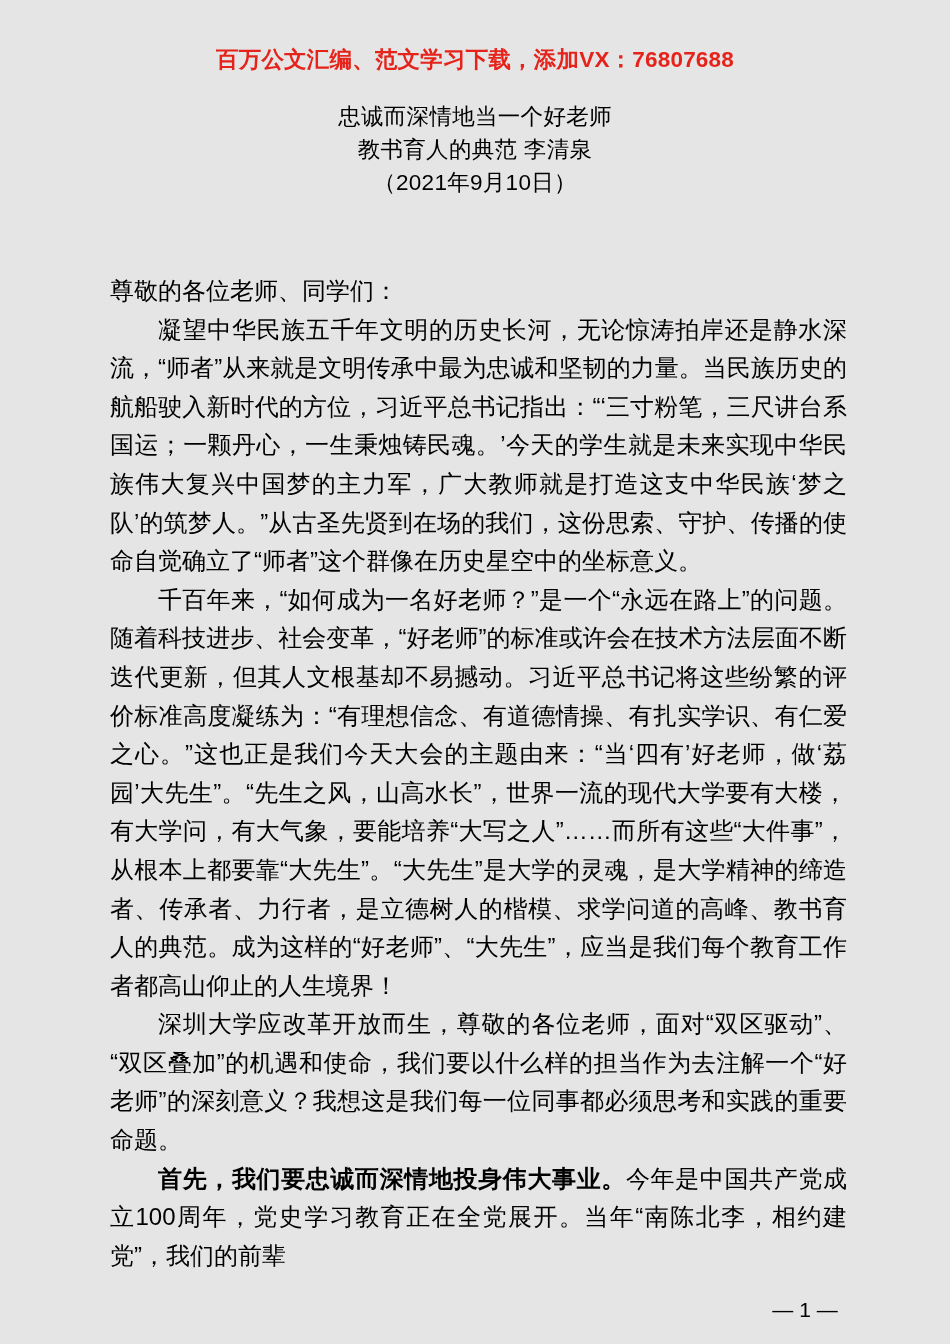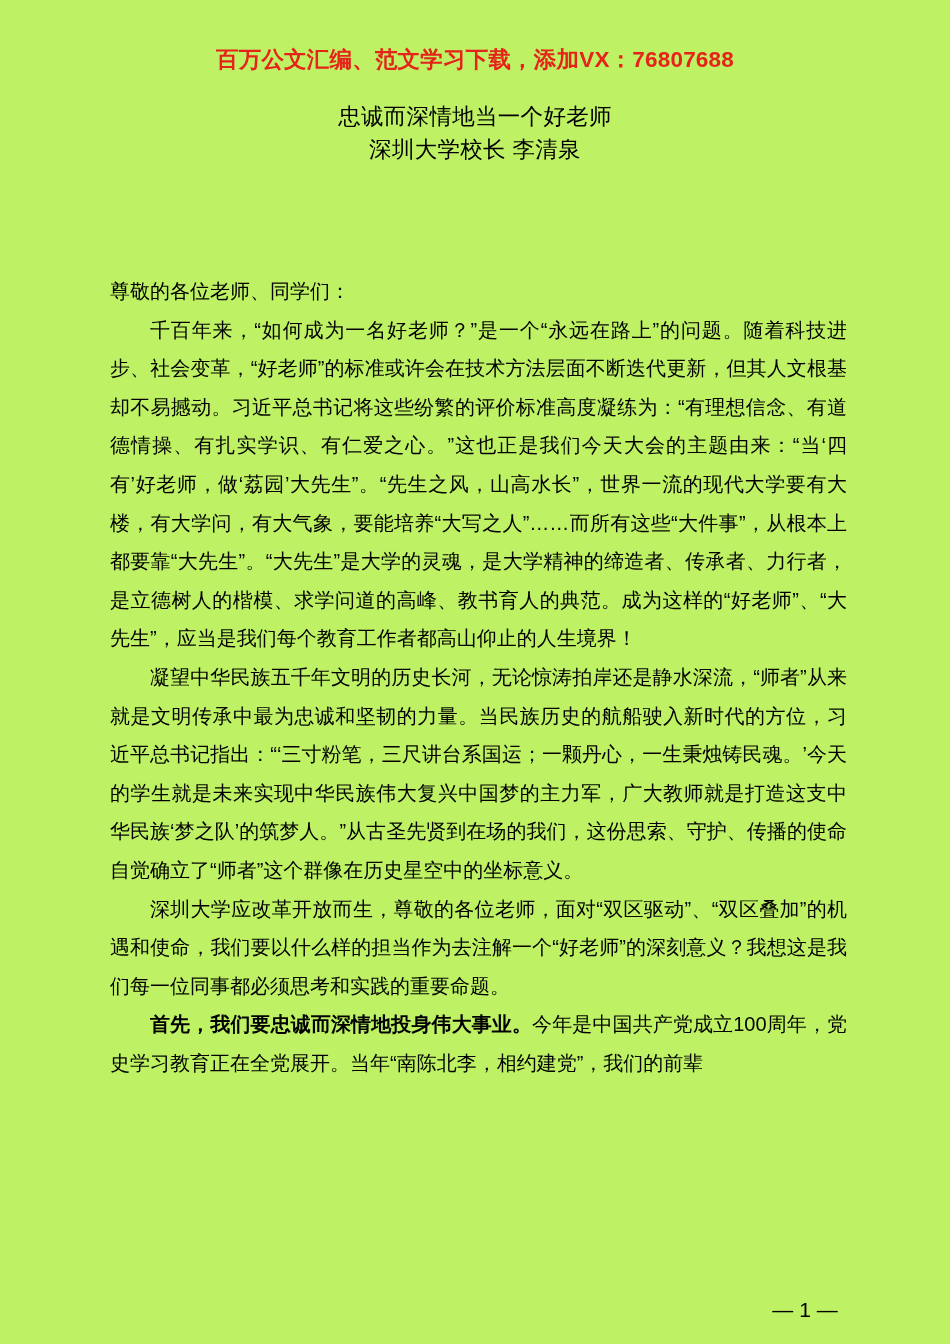--- a/index.html
+++ b/index.html
@@ -9,21 +9,21 @@
     background: #ffffff;
   }
   body {
     font-family: "Liberation Sans", "DejaVu Sans", sans-serif;
     color: #000000;
   }
   .page {
     position: relative;
     width: 950px;
     height: 1344px;
-    background: #bef264;
+    background: #e5e5e5;
     overflow: hidden;
     box-sizing: border-box;
   }
 
   
   .promo {
     position: absolute;
     top: 44px;
     left: 0;
     width: 950px;
@@ -54,21 +54,21 @@
 
   
   .body-area {
     position: absolute;
     top: 272px;
     left: 110px;
     width: 737px;
   }
   p.para {
     margin: 0;
-    font-size: 20px;
+    font-size: 24px;
     line-height: 38.6px;
     text-align: justify;
     text-justify: inter-character;
     text-align-last: left;
     letter-spacing: 0px;
     word-break: break-all;
     color: #000;
   }
   p.indent {
     text-indent: 2em;
@@ -94,31 +94,32 @@
 </style>
 </head>
 <body>
 
 <div class="page">
 
   <div class="promo">百万公文汇编、范文学习下载，添加VX：76807688</div>
 
   <div class="titleblock">
     <div class="tline">忠诚而深情地当一个好老师</div>
-    <div class="tline">深圳大学校长  李清泉</div>
+    <div class="tline">教书育人的典范  李清泉</div>
+    <div class="tline">（2021年9月10日）</div>
   </div>
 
   <div class="body-area">
 
     <p class="para">尊敬的各位老师、同学们：</p>
 
 
+    <p class="para indent">凝望中华民族五千年文明的历史长河，无论惊涛拍岸还是静水深流，“师者”从来就是文明传承中最为忠诚和坚韧的力量。当民族历史的航船驶入新时代的方位，习近平总书记指出：“‘三寸粉笔，三尺讲台系国运；一颗丹心，一生秉烛铸民魂。’今天的学生就是未来实现中华民族伟大复兴中国梦的主力军，广大教师就是打造这支中华民族‘梦之队’的筑梦人。”从古圣先贤到在场的我们，这份思索、守护、传播的使命自觉确立了“师者”这个群像在历史星空中的坐标意义。</p>
+
     <p class="para indent">千百年来，“如何成为一名好老师？”是一个“永远在路上”的问题。随着科技进步、社会变革，“好老师”的标准或许会在技术方法层面不断迭代更新，但其人文根基却不易撼动。习近平总书记将这些纷繁的评价标准高度凝练为：“有理想信念、有道德情操、有扎实学识、有仁爱之心。”这也正是我们今天大会的主题由来：“当‘四有’好老师，做‘荔园’大先生”。“先生之风，山高水长”，世界一流的现代大学要有大楼，有大学问，有大气象，要能培养“大写之人”……而所有这些“大件事”，从根本上都要靠“大先生”。“大先生”是大学的灵魂，是大学精神的缔造者、传承者、力行者，是立德树人的楷模、求学问道的高峰、教书育人的典范。成为这样的“好老师”、“大先生”，应当是我们每个教育工作者都高山仰止的人生境界！</p>
-
-    <p class="para indent">凝望中华民族五千年文明的历史长河，无论惊涛拍岸还是静水深流，“师者”从来就是文明传承中最为忠诚和坚韧的力量。当民族历史的航船驶入新时代的方位，习近平总书记指出：“‘三寸粉笔，三尺讲台系国运；一颗丹心，一生秉烛铸民魂。’今天的学生就是未来实现中华民族伟大复兴中国梦的主力军，广大教师就是打造这支中华民族‘梦之队’的筑梦人。”从古圣先贤到在场的我们，这份思索、守护、传播的使命自觉确立了“师者”这个群像在历史星空中的坐标意义。</p>
 
     <p class="para indent">深圳大学应改革开放而生，尊敬的各位老师，面对“双区驱动”、“双区叠加”的机遇和使命，我们要以什么样的担当作为去注解一个“好老师”的深刻意义？我想这是我们每一位同事都必须思考和实践的重要命题。</p>
 
     <p class="para indent"><b class="lead">首先，我们要忠诚而深情地投身伟大事业。</b><span>今年是中国共产党成立100周年，党史学习教育正在全党展开。当年“南陈北李，相约建党”，我们的前辈</span></p>
 
   </div>
 
   <div class="footer">
     <span class="fnum">— 1 —</span>
   </div>

